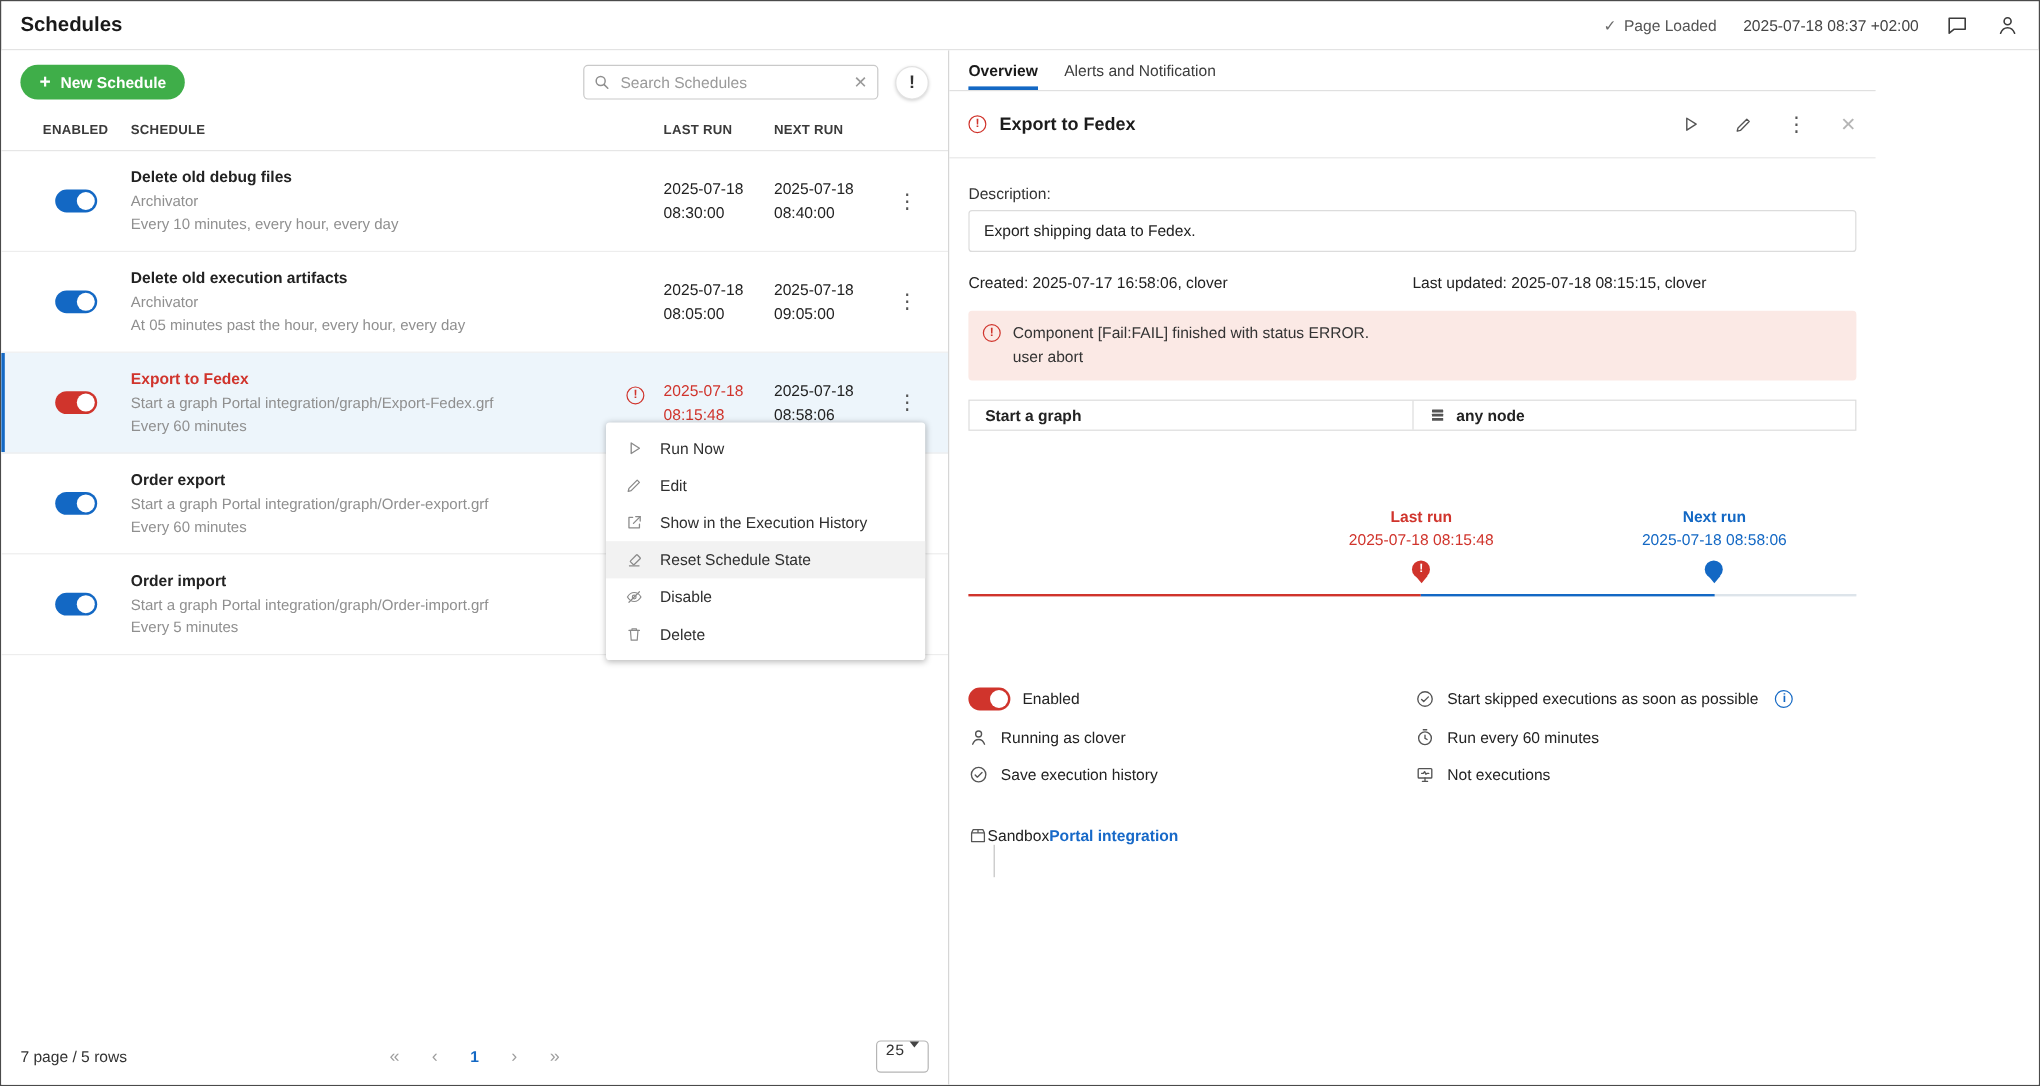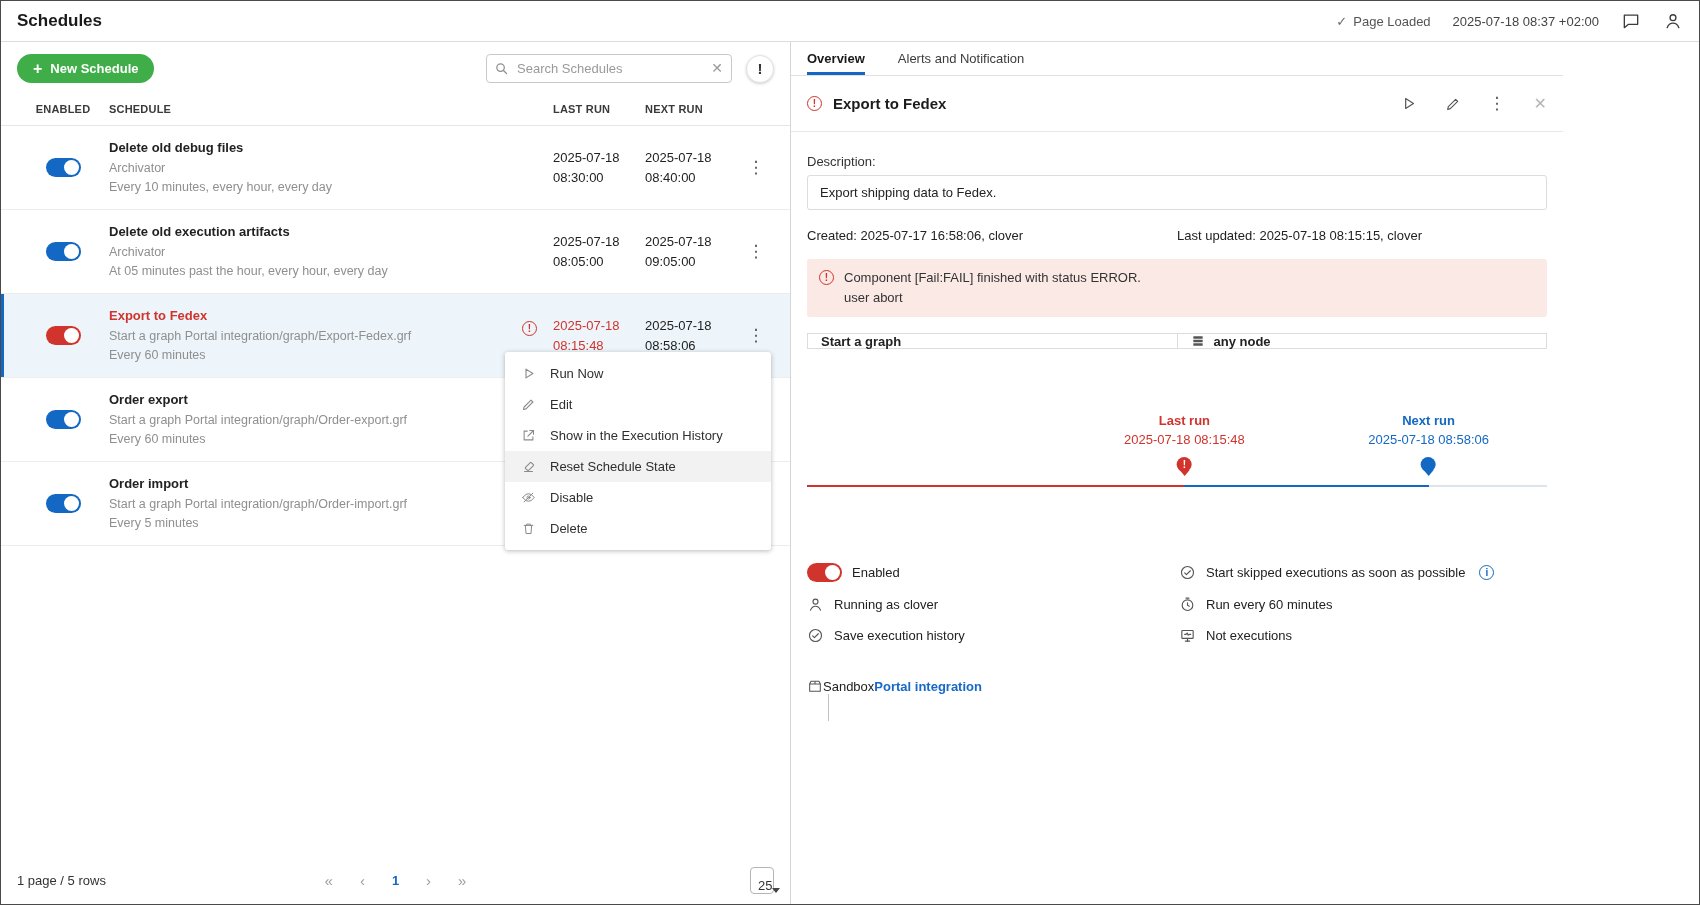--- a/index.html
+++ b/index.html
@@ -74,26 +74,26 @@
   .menu-item { height: 31px; padding: 0 16px; display: flex; align-items: center; gap: 14px; font-size: 13px; color: #2f2f2f; cursor: pointer; }
   .menu-item.hover { background: #f2f2f2; }
   .menu-item .mi-icon { color: #8a8a8a; width: 15px; }
 
   
   .left-footer { margin-top: auto; height: 48px; display: flex; align-items: center; padding: 0 16px; position: relative; color: #333; }
   .pagination { position: absolute; left: 50%; transform: translateX(-50%); display: flex; gap: 27px; align-items: center;
     color: #9e9e9e; font-size: 15px; }
   .pagination .pg { cursor: pointer; }
   .page-current { color: var(--accent-blue, #1469c6); font-size: 13px; font-weight: bold; }
-  .page-size { margin-left: auto; width: 24px; height: 27px; border: 1px solid #b5b5b5; border-radius: 4px;
-    display: flex; align-items: flex-end; justify-content: space-between; padding: 0 7px; font-size: 13px; cursor: pointer; background:#fff; }
+  .page-size { margin-left: auto; width: 44px; height: 27px; border: 1px solid #b5b5b5; border-radius: 4px;
+    display: flex; align-items: flex-start; justify-content: space-between; padding: 0 7px; font-size: 13px; cursor: pointer; background:#fff;font-family:Liberation Mono, monospace; }
   .caret-down { width: 0; height: 0; border-left: 4px solid transparent; border-right: 4px solid transparent; border-top: 5px solid #444; }
 
   
-  .tabs { height: 34px; border-bottom: 1px solid #e0e0e0; display: flex; gap: 33px; padding: 0 16px; }
+  .tabs { height: 34px; border-bottom: 1px solid #e0e0e0; display: flex; gap: 22px; padding: 0 16px; }
   .tab { display: flex; align-items: center; font-size: 13px; color: #3c3c3c; position: relative; cursor: pointer; }
   .tab.active { font-weight: bold; color: #1a1a1a; }
   .tab.active::after { content: ''; position: absolute; left: 0; right: 0; bottom: 0; height: 3px; background: var(--accent-blue, #1469c6); }
 
   
   .detail-header { height: 56px; border-bottom: 1px solid #e8e8e8; display: flex; align-items: center; padding: 0 16px; gap: 11px; }
   .detail-title { font-size: 15px; font-weight: bold; color: #1c1c1c; }
   .detail-actions { margin-left: auto; display: flex; align-items: center; gap: 28px; color: #555; }
   .detail-actions .act { cursor: pointer; }
   .act-kebab { font-size: 17px; color: #555; }
@@ -102,21 +102,21 @@
   
   .detail-body { padding: 10px 16px 0; }
   .desc-label { margin: 12px 0 6px; color: #333; }
   .desc-box { border: 1px solid #dcdcdc; border-radius: 3px; padding: 9px 12px; color: #222; }
   .meta-row { display: flex; margin-top: 18px; color: #222; }
   .meta-row .meta-left { width: 50%; }
   .error-box { margin-top: 16px; background: var(--error-bg, #fbe9e5); border-radius: 3px; padding: 9px 12px;
     display: flex; gap: 10px; align-items: flex-start; }
   .error-box .circle-bang { margin-top: 2px; flex: none; }
   .error-lines { line-height: 20px; color: #333; }
-  .type-strip { margin-top: 16px; border: 1px solid #dcdcdc; height: 16px; display: flex; font-weight: bold; color: #222; }
+  .type-strip { margin-top: 16px; border: 1px solid #dcdcdc; height: 26px; display: flex; font-weight: bold; color: #222; }
   .type-cell { flex: 1; display: flex; align-items: center; gap: 9px; padding: 0 13px; }
   .type-cell + .type-cell { border-left: 1px solid #dcdcdc; }
   .node-icon { color: #555; }
 
   
   .timeline { margin-top: 64px; position: relative; height: 84px; }
   .tl-group { position: absolute; top: 0; transform: translateX(-50%); text-align: center; white-space: nowrap; }
   .tl-label { font-weight: bold; font-size: 13px; }
   .tl-date { font-size: 13px; margin-top: 4px; }
   .tl-gray .tl-label, .tl-gray .tl-date { color: #9e9e9e; }
@@ -354,21 +354,21 @@
               <path d="M5 7h14"></path>
               <path d="M9 7V5h6v2"></path>
               <path d="M7 7l1 13h8l1-13"></path>
             </svg>
           </span>
         <span>Delete</span>
       </div>
     </div>
 
     <div class="left-footer">
-      <div>1 page / 5 rows</div>
+      <div>7 page / 5 rows</div>
       <div class="pagination">
         <span class="pg">«</span>
         <span class="pg">‹</span>
         <span class="page-current">1</span>
         <span class="pg">›</span>
         <span class="pg">»</span>
       </div>
       <div class="page-size">
         <span>25</span>
         <span class="caret-down"></span>

